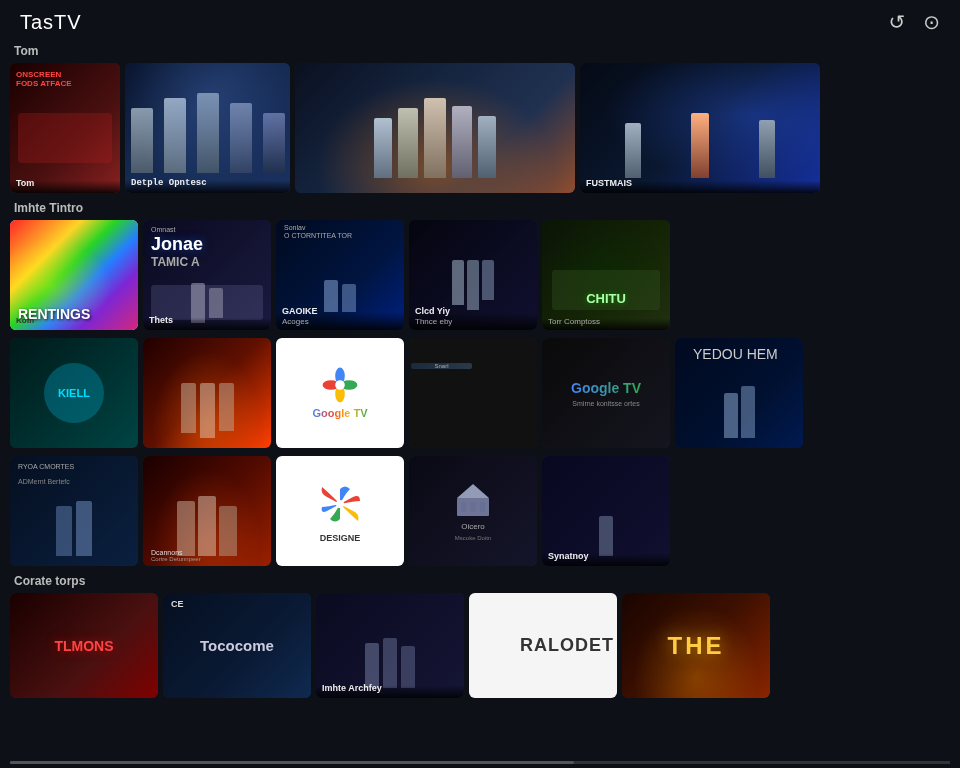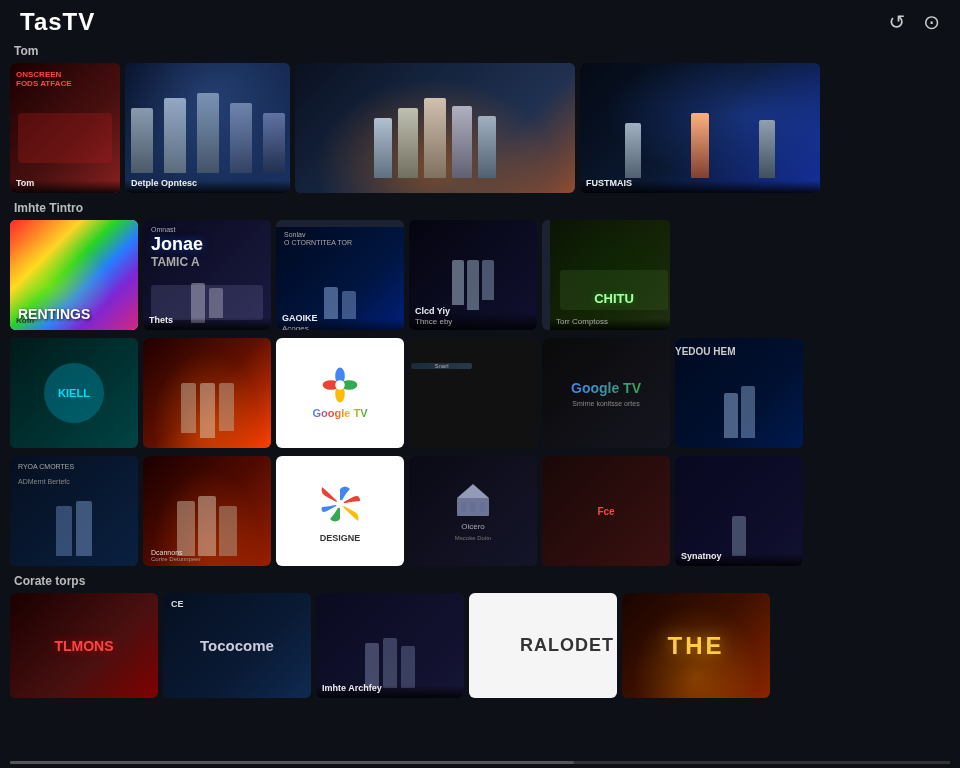--- a/index.html
+++ b/index.html
@@ -15,22 +15,22 @@
     
     .header {
       display: flex;
       align-items: center;
       justify-content: space-between;
       padding: 8px 20px;
       background: #0d1117;
       height: 44px;
     }
     .header-logo {
-      font-size: 24px;
-      font-weight: bold;
+      font-size: 20px;
+      font-weight: normal;
       color: #fff;
       letter-spacing: 1px;
     }
     .header-icons {
       display: flex;
       gap: 18px;
       align-items: center;
     }
     .header-icon {
       color: #ccc;
@@ -74,21 +74,21 @@
       align-items: center;
       justify-content: center;
       position: relative;
       overflow: hidden;
     }
 
     
     .c-dark-blue { background: linear-gradient(135deg, #0a1628 0%, #1a3a5c 100%); }
     .c-action { background: linear-gradient(135deg, #1a0a0a 0%, #3d1515 50%, #5a1010 100%); }
     .c-drama { background: linear-gradient(135deg, #0d0d1a 0%, #1a1a3a 100%); }
-    .c-adventure { background: linear-gradient(135deg, #0a1a0a 0%, #1a3a1a 100%); margin-left: 8px; }
+    .c-adventure { background: linear-gradient(135deg, #0a1a0a 0%, #1a3a1a 100%); }
     .c-google { background: #fff; }
     .c-dark { background: linear-gradient(135deg, #050505 0%, #1a1a1a 100%); }
     .c-fire { background: linear-gradient(135deg, #300 0%, #a03000 50%, #ff6000 100%); }
     .section-row {
       margin-bottom: 8px;
     }
     .section-header {
       font-size: 12px;
       font-weight: 600;
       color: #bbb;
@@ -159,21 +159,21 @@
           <div style="position:absolute;inset:0;background:linear-gradient(135deg,#1a0000 0%,#4a1010 60%,#8a2020 100%);">
             <div style="position:absolute;bottom:30px;left:8px;right:8px;height:50px;background:rgba(180,30,30,0.3);border-radius:4px;"></div>
             <div style="position:absolute;top:8px;left:6px;font-size:8px;font-weight:bold;color:#ff4444;line-height:1.1;">ONSCREEN<br>FODS ATFACE</div>
           </div>
           <div class="card-overlay">
             <div class="card-label">Tom</div>
           </div>
         </div>
       </div>
 
-      <div class="card" style="width:165px; height:130px;">
+      <div class="card" style="width:165px; height:130px;font-family:Liberation Mono, monospace;">
         <div class="thumb-block" style="background:linear-gradient(135deg,#0a1530 0%,#152a50 40%,#1a3060 100%);">
           <div style="position:absolute;inset:0;display:flex;align-items:flex-end;justify-content:space-around;padding-bottom:20px;">
             <div style="width:22px;height:65px;background:linear-gradient(180deg,#8a9aaa 0%,#4a5a6a 100%);border-radius:2px 2px 0 0;"></div>
             <div style="width:22px;height:75px;background:linear-gradient(180deg,#9aaabb 0%,#5a6a7a 100%);border-radius:2px 2px 0 0;"></div>
             <div style="width:22px;height:80px;background:linear-gradient(180deg,#8090a0 0%,#405060 100%);border-radius:2px 2px 0 0;"></div>
             <div style="width:22px;height:70px;background:linear-gradient(180deg,#7080a0 0%,#304060 100%);border-radius:2px 2px 0 0;"></div>
             <div style="width:22px;height:60px;background:linear-gradient(180deg,#6070a0 0%,#203050 100%);border-radius:2px 2px 0 0;"></div>
           </div>
           <div style="position:absolute;top:0;left:0;right:0;bottom:0;background:radial-gradient(ellipse at 50% 30%,rgba(100,150,255,0.2) 0%,transparent 70%);"></div>
           <div class="card-overlay">
@@ -239,21 +239,21 @@
             <div style="width:14px;height:30px;background:rgba(160,160,180,0.5);border-radius:2px 2px 0 0;margin:0 2px;"></div>
           </div>
           <div class="card-overlay">
             <div class="card-label">Thets</div>
           </div>
         </div>
       </div>
 
 
       <div class="card" style="width:128px;height:110px;">
-        <div class="thumb-block" style="background:linear-gradient(135deg,#000a20 0%,#001540 60%,#002080 100%);margin-top:7px;">
+        <div class="thumb-block" style="background:linear-gradient(135deg,#000a20 0%,#001540 60%,#002080 100%);">
           <div style="position:absolute;top:4px;left:8px;right:8px;font-size:7px;color:#aaa;line-height:1.2;">Sonlav<br>O CTORNTITEA TOR</div>
           <div style="position:absolute;bottom:18px;left:8px;right:8px;height:35px;display:flex;align-items:flex-end;justify-content:center;gap:4px;">
             <div style="width:14px;height:32px;background:rgba(120,150,200,0.6);border-radius:2px 2px 0 0;"></div>
             <div style="width:14px;height:28px;background:rgba(100,130,180,0.6);border-radius:2px 2px 0 0;"></div>
           </div>
           <div class="card-overlay">
             <div class="card-label">GAOIKE</div>
             <div class="card-sublabel">Acoges</div>
           </div>
         </div>
@@ -346,21 +346,21 @@
         <div class="thumb-block" style="background:linear-gradient(135deg,#0a0a0a 0%,#151520 100%);">
           <div style="position:absolute;inset:0;display:flex;flex-direction:column;align-items:center;justify-content:center;padding:8px;">
             <div style="font-size:14px;font-weight:900;background:linear-gradient(90deg,#4285F4,#34A853);-webkit-background-clip:text;-webkit-text-fill-color:transparent;text-align:center;">Google TV</div>
             <div style="font-size:7px;color:#888;text-align:center;margin-top:4px;">Smirne konitsse ortes</div>
           </div>
         </div>
       </div>
 
       <div class="card" style="width:128px;height:110px;">
         <div class="thumb-block" style="background:linear-gradient(135deg,#000a20 0%,#001030 60%,#001a50 100%);">
-          <div style="position:absolute;top:8px;left:0;font-size:10px;color:#ccc;font-weight:700;">YEDOU HEM</div>
+          <div style="position:absolute;top:8px;left:18px;font-size:14px;color:#ccc;font-weight:400;">YEDOU HEM</div>
           <div style="position:absolute;bottom:10px;left:0;right:0;display:flex;justify-content:center;gap:3px;align-items:flex-end;">
             <div style="width:14px;height:45px;background:rgba(150,180,220,0.5);border-radius:2px 2px 0 0;"></div>
             <div style="width:14px;height:52px;background:rgba(130,160,200,0.5);border-radius:2px 2px 0 0;"></div>
           </div>
         </div>
       </div>
     </div>
   </div>
 
   <div class="section-row" style="margin-top:4px;">
@@ -420,27 +420,20 @@
               <rect x="6" y="20" width="5" height="10" fill="rgba(100,110,150,0.8)"></rect>
               <rect x="15.5" y="20" width="5" height="10" fill="rgba(100,110,150,0.8)"></rect>
               <rect x="25" y="20" width="5" height="10" fill="rgba(100,110,150,0.8)"></rect>
             </svg>
             <div style="font-size:8px;color:#aaa;">Oicero</div>
             <div style="font-size:6px;color:#777;">Mscoke Doitn</div>
           </div>
         </div>
       </div>
 
-      <div class="card" style="width:128px;height:110px;">
-        <div class="thumb-block c-action" style="background:linear-gradient(135deg,#1a0808 0%,#3a1010 100%);">
-          <div style="position:absolute;inset:0;display:flex;align-items:center;justify-content:center;">
-            <div style="font-size:10px;font-weight:700;color:#ff4444;">Fce</div>
-          </div>
-        </div>
-      </div>
 
       <div class="card" style="width:128px;height:110px;">
         <div class="thumb-block c-drama" style="background:linear-gradient(135deg,#080820 0%,#101030 100%);">
           <div style="position:absolute;bottom:10px;left:0;right:0;display:flex;justify-content:center;gap:3px;align-items:flex-end;">
             <div style="width:14px;height:40px;background:rgba(150,170,200,0.4);border-radius:2px 2px 0 0;"></div>
           </div>
           <div class="card-overlay">
             <div class="card-label">Synatnoy</div>
           </div>
         </div>

